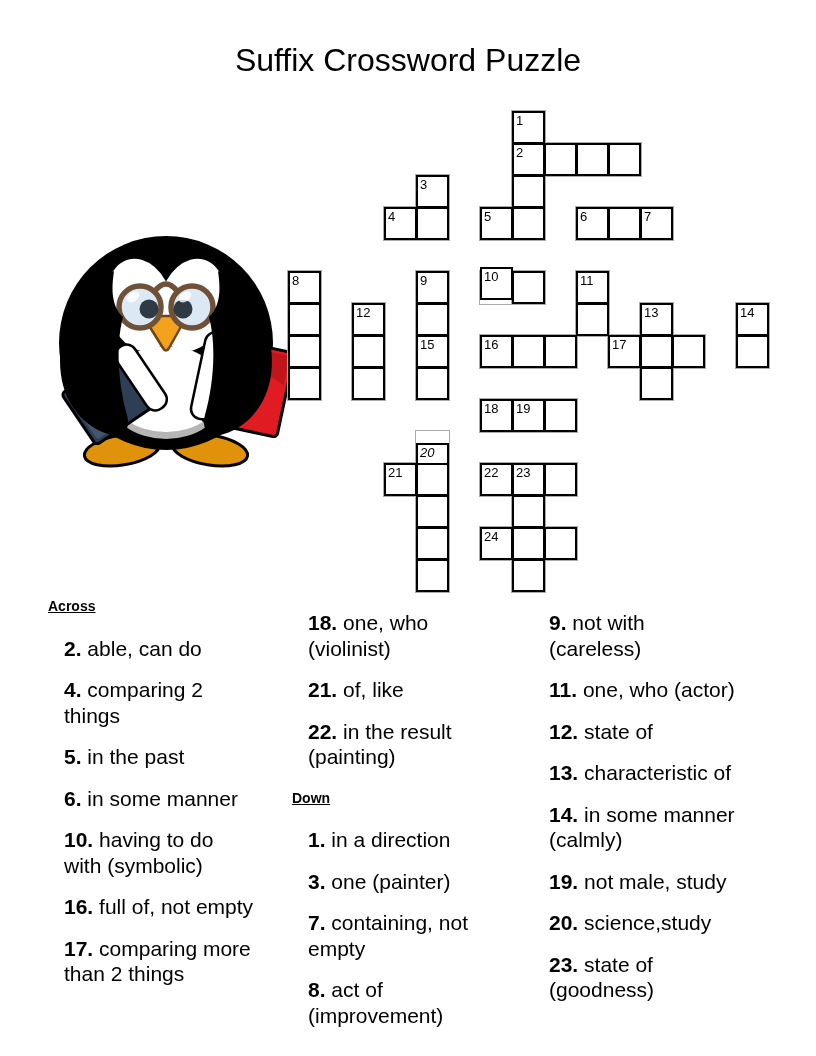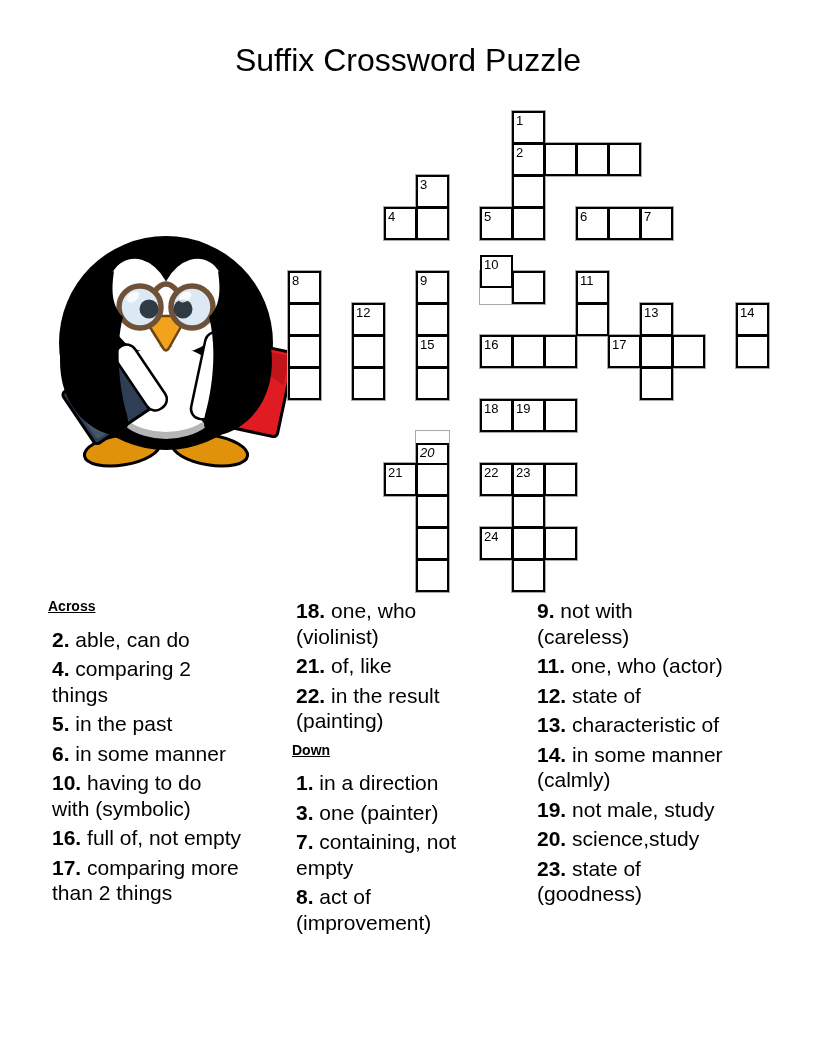--- a/index.html
+++ b/index.html
@@ -21,21 +21,21 @@
     position:absolute;width:35px;height:35px;box-sizing:border-box;
     border:1px solid #a9a9a9;background:transparent;
   }
   .cell .num{
     position:absolute;top:0;left:2px;font-size:13px;line-height:15px;color:#000;
   }
   .clue-col{position:absolute;top:594px;font-size:21px;line-height:25.5px;}
   .clue-col-1{left:48px;width:245px;}
   .clue-col-2{left:292px;width:240px;}
   .clue-col-3{left:533px;width:245px;}
-  .clue{margin:4px;white-space:pre-line;}
+  .clue{margin:16px;white-space:pre-line;}
   .clue b{font-weight:bold;}
   .clue-heading{
     margin:0 0 7px 0;font-weight:bold;text-decoration:underline;
     font-size:14px;line-height:25.5px;
   }
 </style>
 </head>
 <body>
 
 <div class="page">
@@ -173,21 +173,21 @@
       <div class="cell" style="left: 320px; top: 96px;"></div>
       <div class="cell" style="left: 352px; top: 96px;">
         <span class="num">7</span>
       </div>
       <div class="cell" style="left: 0px; top: 160px;">
         <span class="num">8</span>
       </div>
       <div class="cell" style="left: 128px; top: 160px;">
         <span class="num">9</span>
       </div>
-      <div class="cell" style="left: 192px; top: 144px;">
+      <div class="cell" style="left: 192px; top: 156px;">
         <span class="num">10</span>
       </div>
       <div class="cell" style="left: 224px; top: 160px;"></div>
       <div class="cell" style="left: 288px; top: 160px;">
         <span class="num">11</span>
       </div>
       <div class="cell" style="left: 0px; top: 192px;"></div>
       <div class="cell" style="left: 64px; top: 192px;">
         <span class="num">12</span>
       </div>

